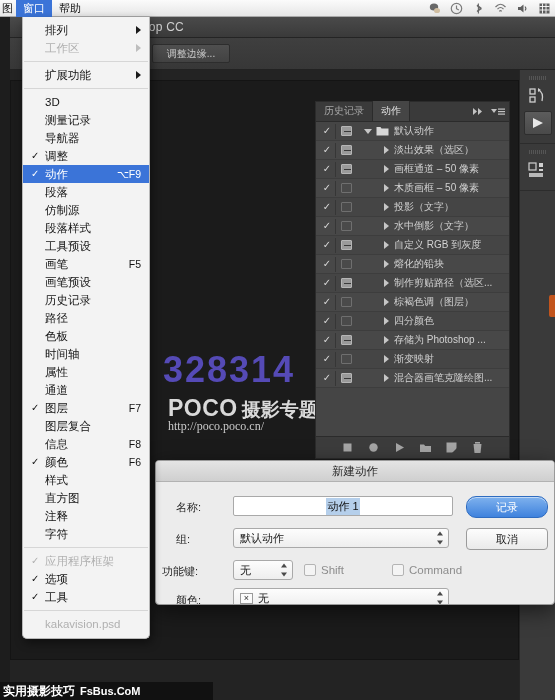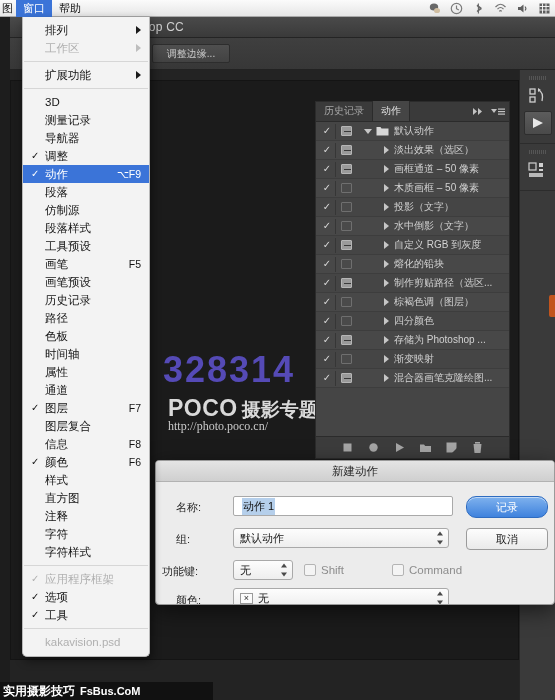--- a/index.html
+++ b/index.html
@@ -161,21 +161,21 @@
     display:flex; align-items:center; justify-content:center;
     font-size:11.5px; color:#2c2c2c;
   }
   #dlg-body{ position:relative; height:124px; }
   .dlg-lbl{
     position:absolute; font-size:11px; color:#2a2a2a; text-align:left;
   }
   .dlg-input{
     position:absolute; background:#fff; border:1px solid #a9a9a9;
     border-radius:2px; font-size:11px; color:#1a1a1a;
-    display:flex; align-items:center; padding:0 8px;
+    display:flex; align-items:center; padding:0 8px;justify-content:center;
   }
   .sel-text{ background:#b5cfeb; color:#101010; padding:1px 1px; }
   .dlg-select{
     position:absolute; background:linear-gradient(#fdfdfd,#eeeeee);
     border:1px solid #a9a9a9; border-radius:3px;
     font-size:11px; color:#1a1a1a; display:flex; align-items:center;
     padding:0 6px;
   }
   .stepper{
     position:absolute; right:4px; top:50%; transform:translateY(-50%);
@@ -255,21 +255,21 @@
   </div>
 
   <div id="ps-canvas">
     <div id="doc-window"></div>
   </div>
 
   <div id="wm-number">328314</div>
   <div id="wm-poco">
     <span class="big">POCO</span><span class="cn">摄影专题</span>
   </div>
-  <div id="wm-url">http://photo.poco.cn/</div>
+  <div id="wm-url">http://poco.poco.cn/</div>
 
   <div id="right-dock">
     <div class="dockgrp">
       <div class="dock-grip"></div>
       <svg class="dock-ic" viewBox="0 0 26 24">
         <rect x="5" y="5" width="5" height="5" fill="none" stroke="#cfcfcf" stroke-width="1.3"></rect>
         <rect x="5" y="13" width="5" height="5" fill="none" stroke="#cfcfcf" stroke-width="1.3"></rect>
         <path d="M13 6 q6 2 4 11" fill="none" stroke="#cfcfcf" stroke-width="1.3"></path>
         <path d="M13 4 l0 4 l3 -2 z" fill="#cfcfcf"></path>
       </svg>
@@ -670,23 +670,20 @@
     </div>
     <div class="mi">
       <span>直方图</span>
     </div>
     <div class="mi">
       <span>注释</span>
     </div>
     <div class="mi">
       <span>字符</span>
     </div>
-    <div class="mi">
-      <span>字符样式</span>
-    </div>
     <div class="msep"></div>
     <div class="mi dim">
       <span class="chk">✓</span>
       <span>应用程序框架</span>
     </div>
     <div class="mi">
       <span class="chk">✓</span>
       <span>选项</span>
     </div>
     <div class="mi">

